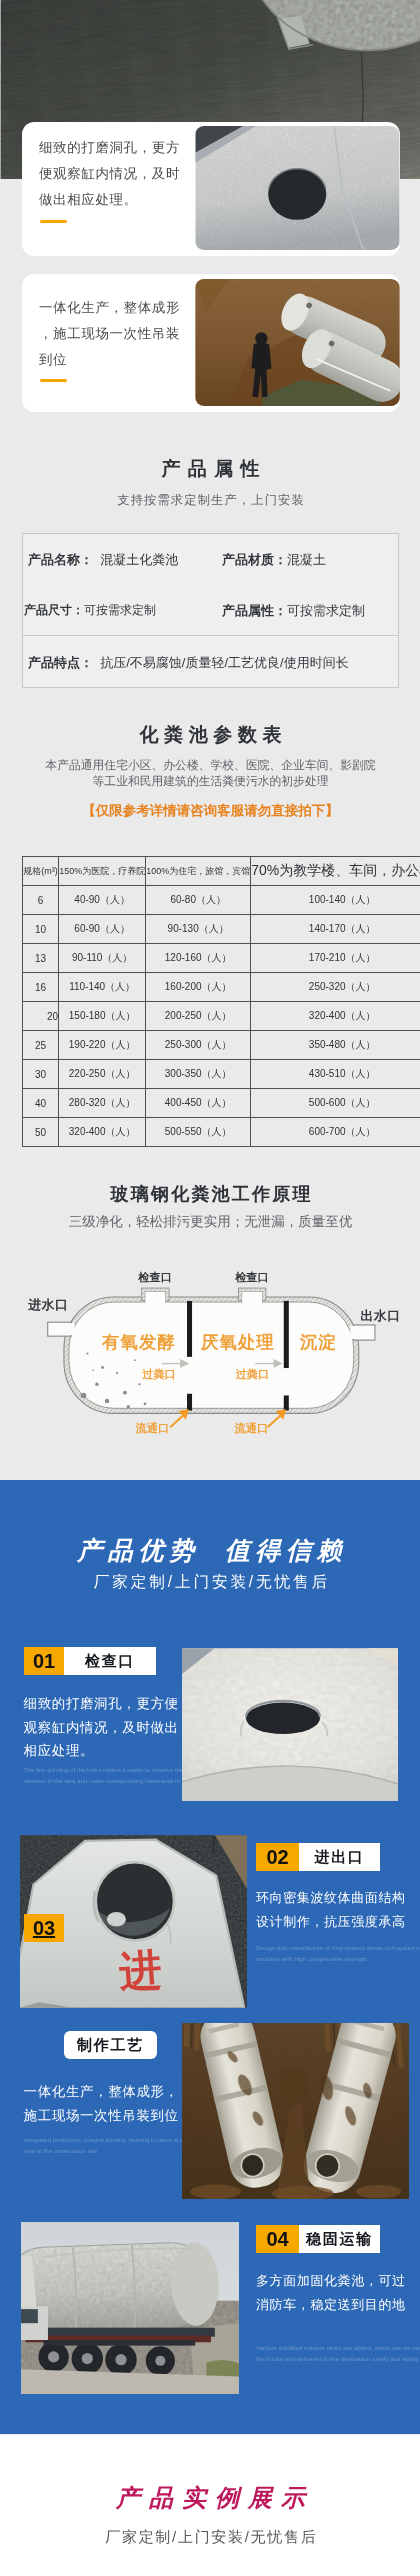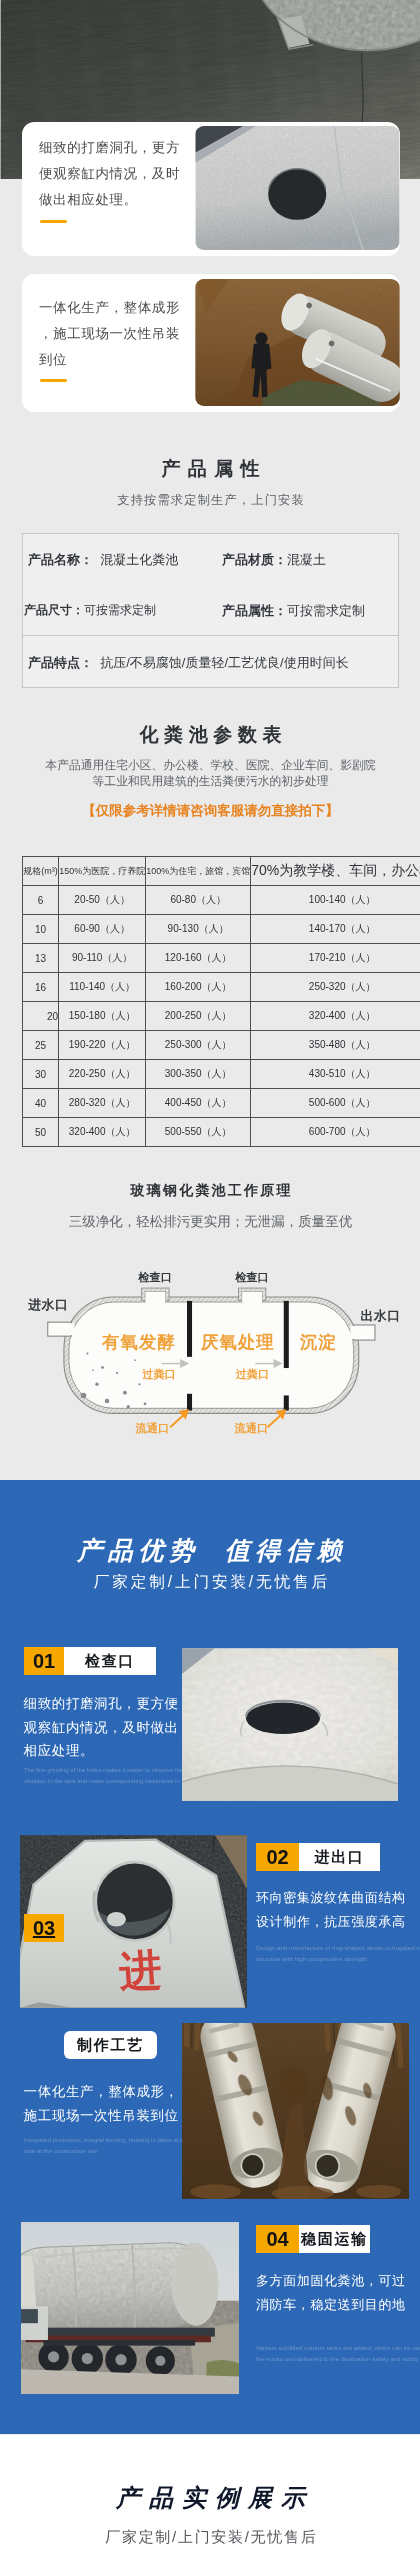--- a/index.html
+++ b/index.html
@@ -161,21 +161,21 @@
   <table class="ptable" id="paramtable">
   <tbody>
         <tr>
           <td style="width:48px;height:28px;font-size:9px;">规格(m³)</td>
           <td style="width:99px;height:28px;font-size:9px;">150%为医院，疗养院</td>
           <td style="width:109px;height:28px;font-size:9px;">100%为住宅，旅馆，宾馆</td>
           <td style="width:120px;height:28px;font-size:14px;">70%为教学楼、车间，办公楼</td>
         </tr>
   <tr>
           <td style="width:48px;height:28px;">6</td>
-          <td style="width:99px;height:28px;">20-50（人）</td>
+          <td style="width:99px;height:28px;">40-90（人）</td>
           <td style="width:109px;height:28px;">60-80（人）</td>
           <td style="width:120px;height:28px;">100-140（人）</td>
         </tr>
   <tr>
           <td style="width:48px;height:28px;">10</td>
           <td style="width:99px;height:28px;">60-90（人）</td>
           <td style="width:109px;height:28px;">90-130（人）</td>
           <td style="width:120px;height:28px;">140-170（人）</td>
         </tr>
   <tr>
@@ -216,21 +216,21 @@
         </tr>
   <tr>
           <td style="width:48px;height:28px;">50</td>
           <td style="width:99px;height:28px;">320-400（人）</td>
           <td style="width:109px;height:28px;">500-550（人）</td>
           <td style="width:120px;height:28px;">600-700（人）</td>
         </tr>
   </tbody>
     </table>
 
-  <div class="sectitle" style="top:1182px;font-size:14px;letter-spacing:2.2px;text-indent:2.2px;">玻璃钢化粪池工作原理</div>
+  <div class="sectitle" style="top:1182px;font-size:18px;letter-spacing:2.2px;text-indent:2.2px;">玻璃钢化粪池工作原理</div>
   <div class="subtitle" style="top:1213px;font-size:13.5px;">三级净化，轻松排污更实用；无泄漏，质量至优</div>
   <div class="abs" id="diagram" style="left:0;top:1264px;width:421px;height:179px;">
     <svg width="421" height="179" viewBox="0 0 750 320" font-family="Liberation Sans,sans-serif">
       <defs>
         <pattern id="hatch" width="6" height="6" patternUnits="userSpaceOnUse" patternTransform="rotate(45)">
           <rect width="6" height="6" fill="#e3e3e1"></rect>
             <line x1="0" y1="0" x2="0" y2="6" stroke="#9a9a96" stroke-width="1.6"></line>
         </pattern>
       </defs>
 
@@ -503,22 +503,22 @@
         <circle cx="58" cy="240" r="10"></circle>
           <circle cx="118" cy="243" r="10"></circle>
           <circle cx="178" cy="245" r="10"></circle>
           <circle cx="248" cy="247" r="9"></circle>
       </g>
       <rect x="40" y="210" width="270" height="10" fill="#2c3036"></rect>
       <path d="M 0 262 L 388 275 L 388 306 L 0 306 Z" fill="#bdb9b0"></path>
     </svg>
   </div>
   <div class="numbox" style="left:256px;top:2225px;width:43px;">04</div>
-  <div class="labbox" style="left:299px;top:2225px;width:71px;font-family:Liberation Serif, serif;">稳固运输</div>
+  <div class="labbox" style="left:299px;top:2225px;width:81px;font-family:Liberation Serif, serif;">稳固运输</div>
   <div class="bodytext" style="left:256px;top:2269px;font-size:13px;">多方面加固化粪池，可过<br>消防车，稳定送到目的地</div>
   <div class="engtext" style="left:256px;top:2342px;">Various solidified manure tanks are added, which can be passed by<br>fire trucks and delivered to the destination safely and stably</div>
 
   <div class="abs" style="left:0;top:2435px;width:421px;height:141px;background:#ffffff;"></div>
-  <div class="abs" style="left:0;top:2482px;width:421px;text-align:center;color:#0f172a;font-size:24px;font-weight:bold;font-style:italic;letter-spacing:9px;text-indent:9px;">产品实例展示</div>
+  <div class="abs" style="left:0;top:2482px;width:421px;text-align:center;color:#be185d;font-size:24px;font-weight:bold;font-style:italic;letter-spacing:9px;text-indent:9px;">产品实例展示</div>
   <div class="abs" style="left:0;top:2528px;width:421px;text-align:center;color:#55585c;font-size:15px;letter-spacing:1.7px;text-indent:1.7px;">厂家定制/上门安装/无忧售后</div>
 
 </div>
 
 
 </body></html>

